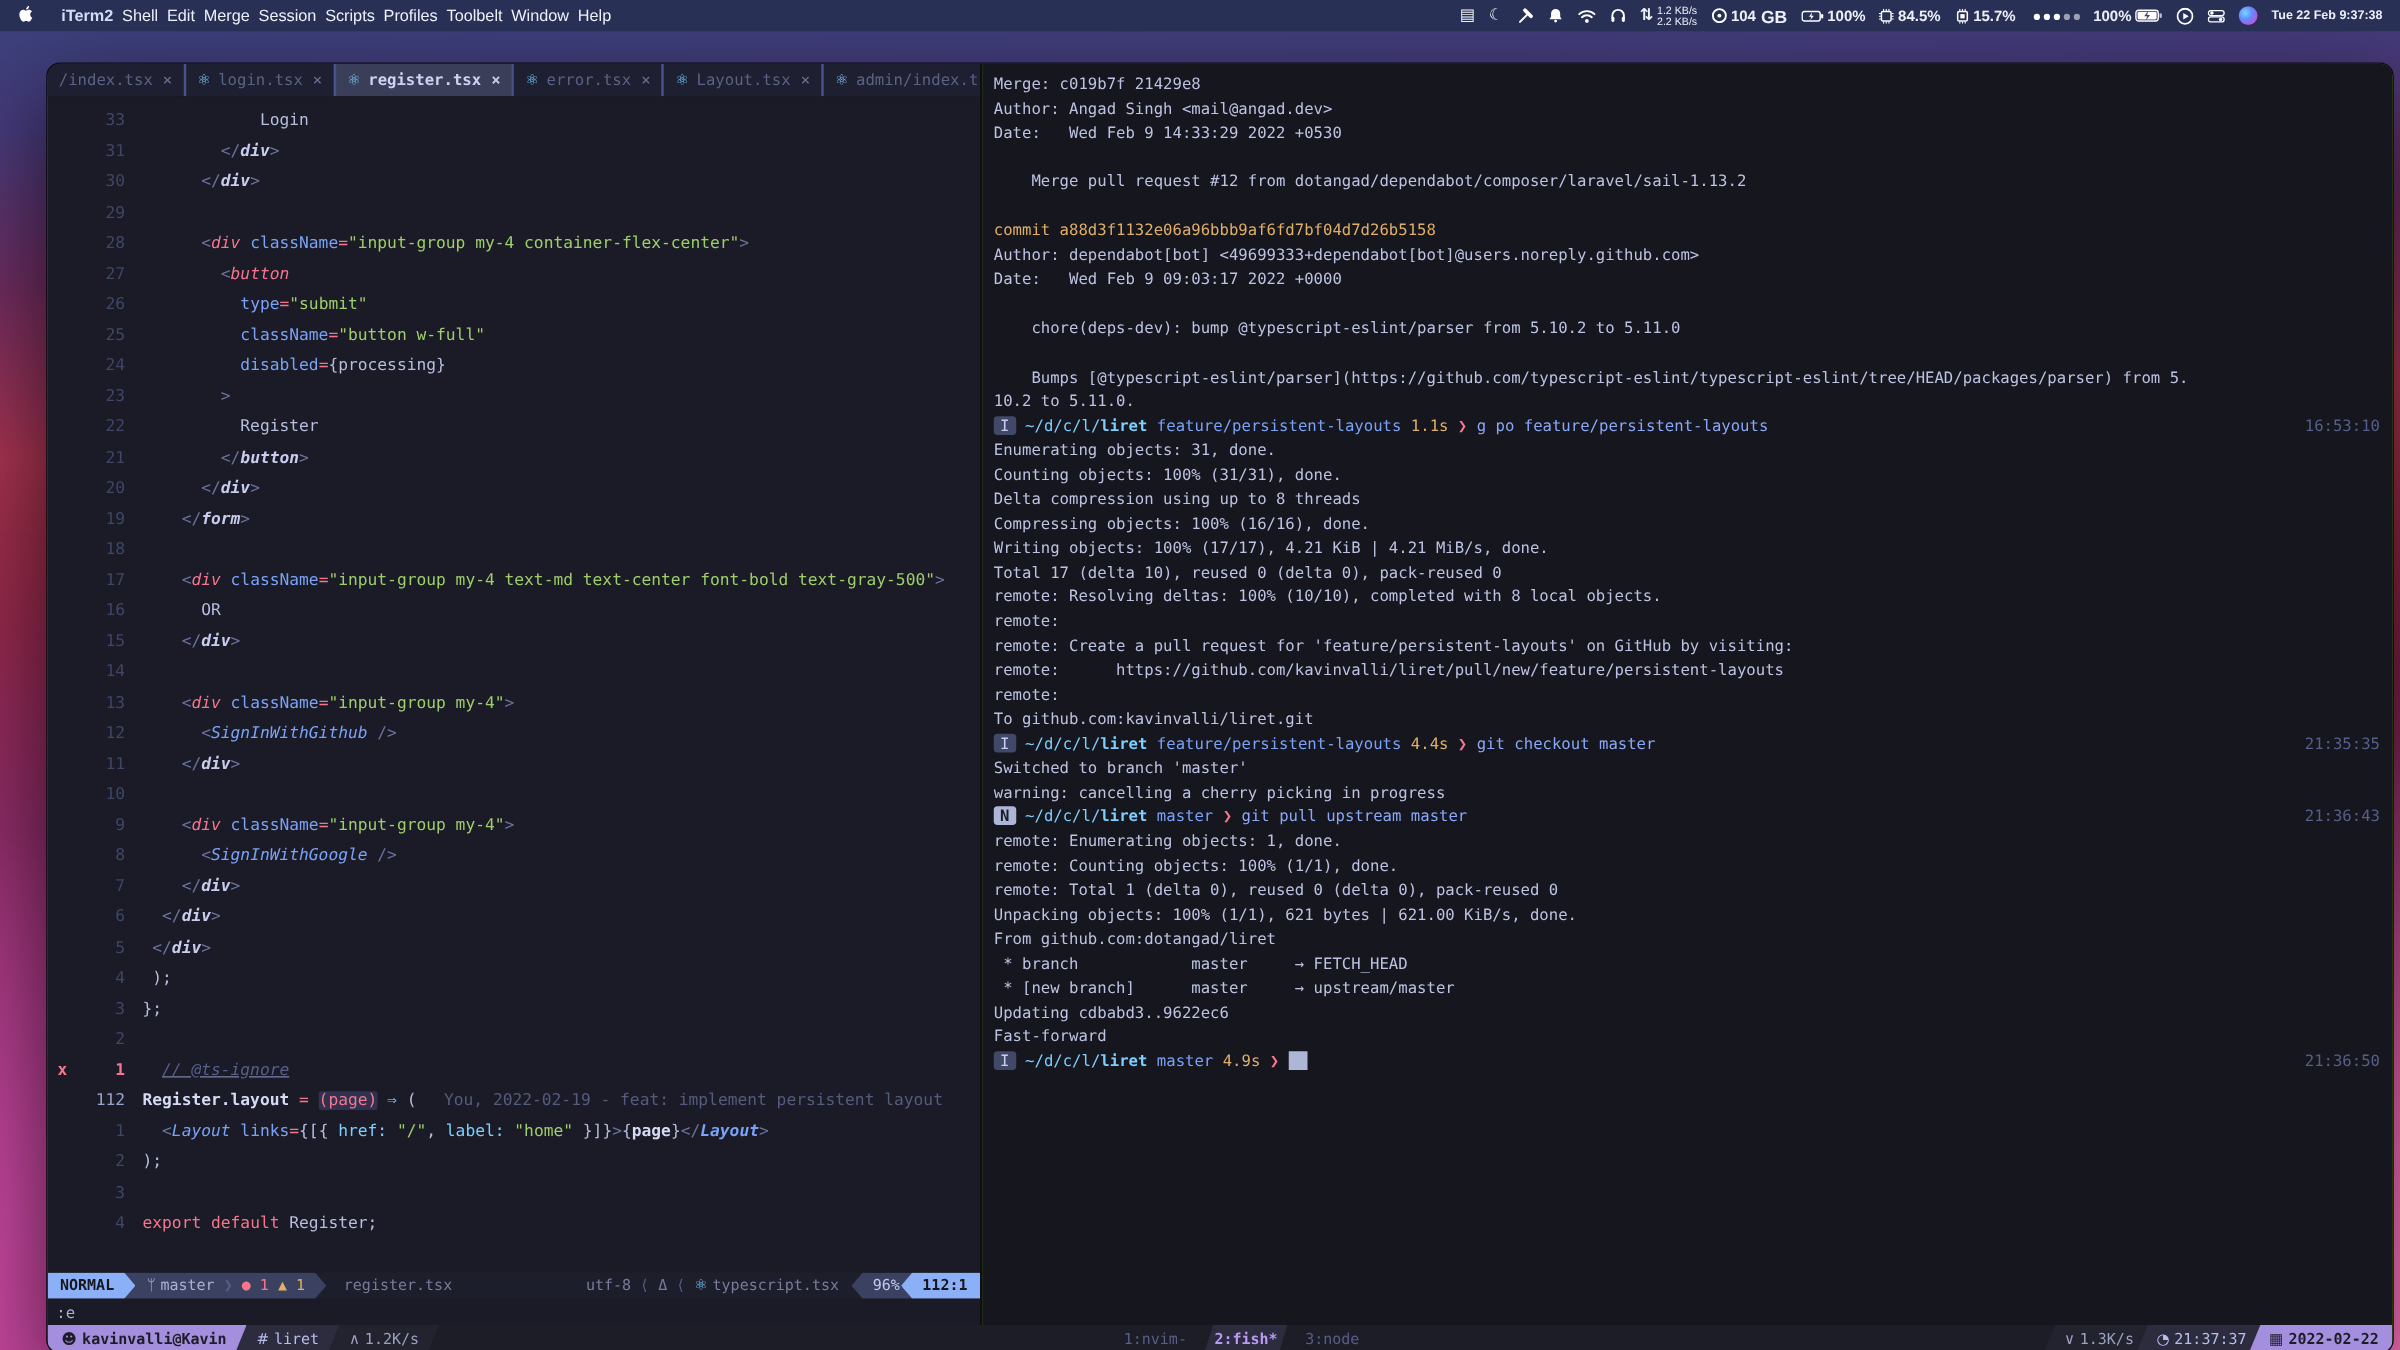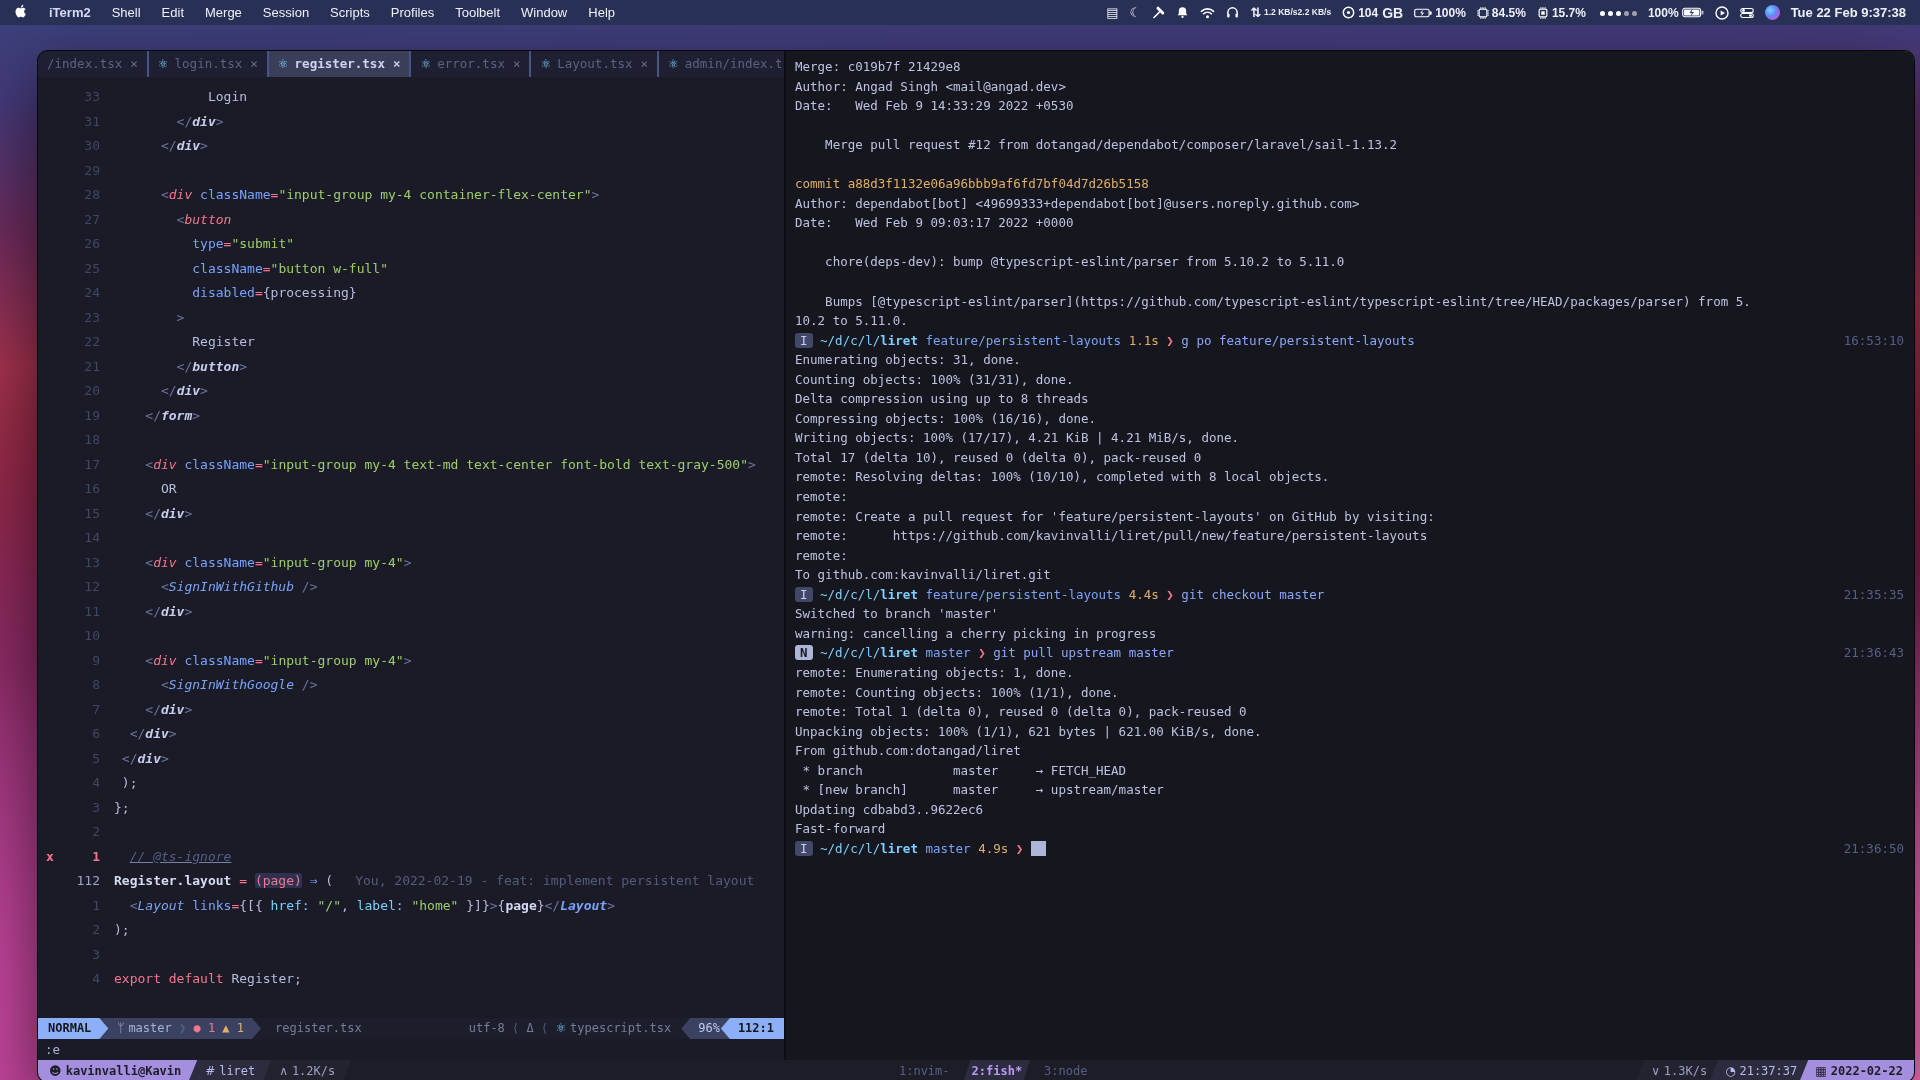--- a/index.html
+++ b/index.html
@@ -13,27 +13,27 @@
   .menubar{position:absolute;top:0;left:0;right:0;height:25px;z-index:50;
     background:rgba(40,48,84,.96);display:flex;align-items:center;
     color:#eef0f8;font-size:13px;padding:0 14px;box-sizing:border-box;}
   .menubar .left{display:flex;align-items:center;gap:21px;}
   .mi{cursor:default;}
   .mi.b{font-weight:bold;}
   .menubar .right{margin-left:auto;display:flex;align-items:center;gap:11px;font-size:12px;font-weight:600;}
   .sic{display:flex;align-items:center;gap:3px;}
   .sic svg{display:block;}
   .glyph{font-family:"DejaVu Sans",sans-serif;font-size:13px;}
-  .stack{display:flex;flex-direction:row;font-size:8.5px;line-height:9px;font-weight:700;letter-spacing:0;align-items:center;}
+  .stack{display:flex;flex-direction:column;font-size:8.5px;line-height:9px;font-weight:400;letter-spacing:0;align-items:center;}
   .unit{font-size:14px;align-self:center;margin-left:1px;}
   .dots span{display:inline-block;width:5px;height:5px;border-radius:50%;background:#fff;margin-left:3px;vertical-align:middle;}
   .dots .dim{opacity:.55;}
   .siri{width:15px;height:15px;border-radius:50%;
     background:radial-gradient(circle at 35% 35%, #7fd4ff 0%, #5e8bff 40%, #b05ce0 70%, #e0558a 100%);}
-  .clock{font-weight:600;font-size:13px;}
+  .clock{font-weight:600;font-size:10px;}
 
   
   .win{position:absolute;left:38px;top:30px;width:1876px;height:1031px;
     background:#4d7c0f;border-radius:10px;overflow:hidden;
     box-shadow:0 25px 70px rgba(0,0,0,.6), 0 0 0 1px #0a0a12;
     display:flex;flex-direction:column;margin-top:21px;}
   .panes{flex:1;display:flex;min-height:0;}
   .divider{width:2px;background:#0d0d13;}
 
   
@@ -131,21 +131,21 @@
 <body>
 
 <div class="menubar">
   <div class="left">
     <span>
       <svg width="14" height="16" viewBox="0 0 16 16">
           <path fill="#ffffff" d="M11.6 8.6c0-1.8 1.5-2.7 1.6-2.7-.9-1.3-2.2-1.4-2.7-1.5-1.1-.1-2.2.7-2.8.7-.6 0-1.5-.7-2.4-.7-1.2 0-2.4.7-3 1.8-1.3 2.2-.3 5.5.9 7.3.6.9 1.3 1.9 2.3 1.8.9 0 1.3-.6 2.4-.6s1.4.6 2.4.6 1.6-.9 2.2-1.8c.7-1 1-2 1-2.1-.1 0-1.9-.7-1.9-2.8z"></path>
           <path fill="#ffffff" d="M9.9 3.1c.5-.6.8-1.4.7-2.2-.7 0-1.5.5-2 1.1-.4.5-.8 1.3-.7 2.1.8.1 1.5-.4 2-1z"></path>
         </svg>
     </span>
-    <span style="display: flex; gap: 21px;">
+    <span style="display: flex; gap: 7px;">
         <span class="mi b">iTerm2</span>
         <span class="mi">Shell</span>
         <span class="mi">Edit</span>
         <span class="mi">Merge</span>
         <span class="mi">Session</span>
         <span class="mi">Scripts</span>
         <span class="mi">Profiles</span>
         <span class="mi">Toolbelt</span>
         <span class="mi">Window</span>
         <span class="mi">Help</span>

